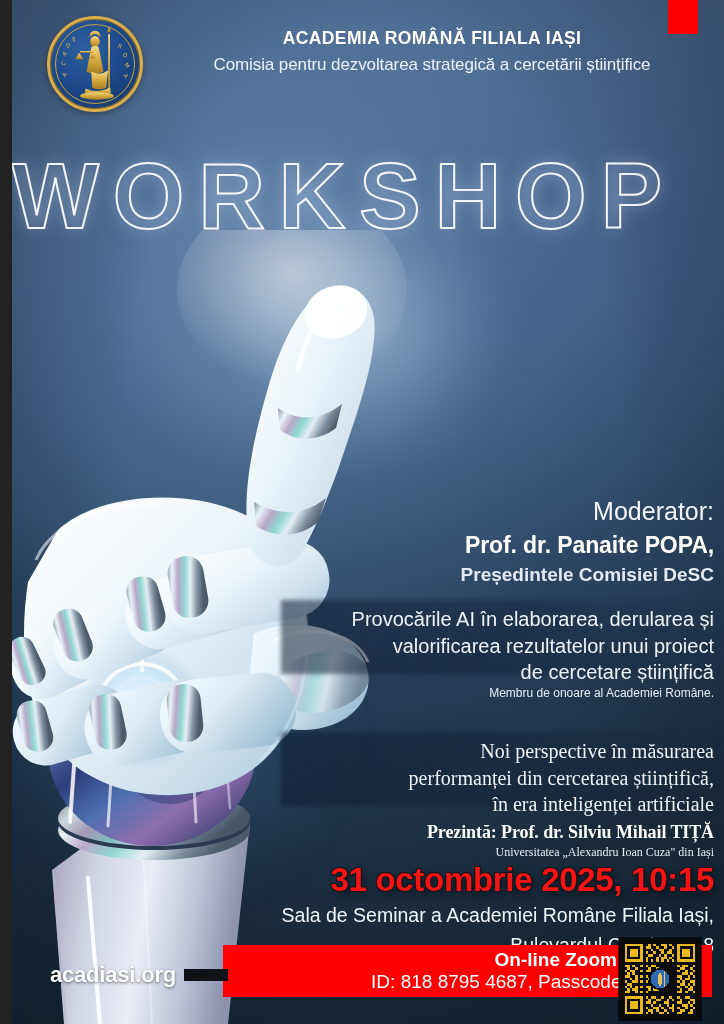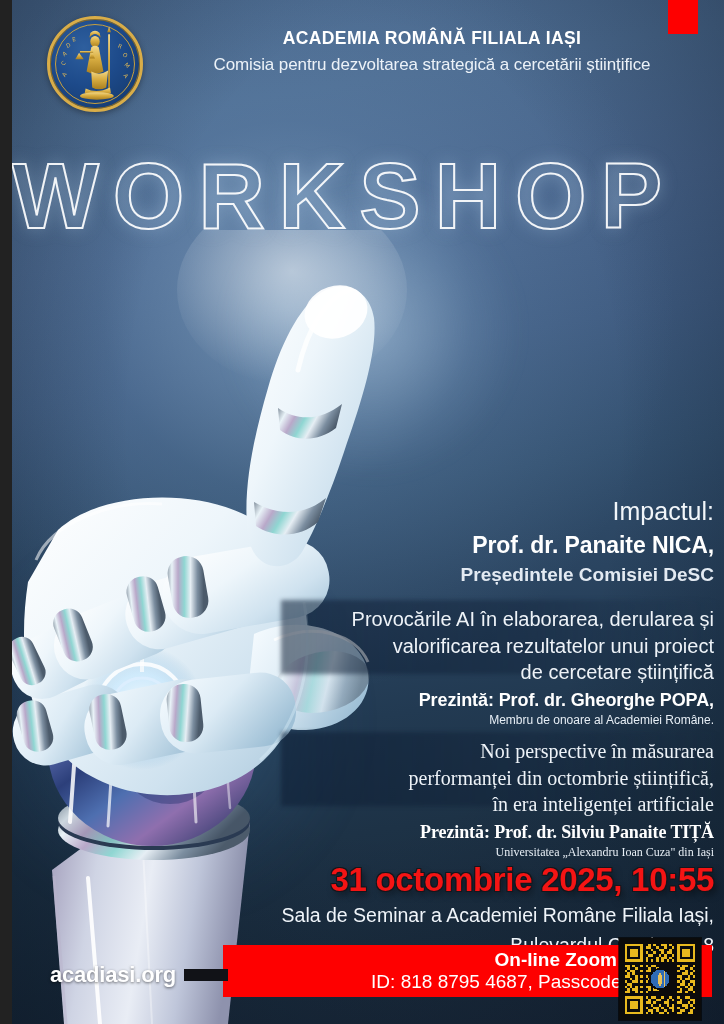--- a/index.html
+++ b/index.html
@@ -285,43 +285,42 @@
     <div class="hdr-text">
       <div class="hdr-title">ACADEMIA ROMÂNĂ FILIALA IAȘI</div>
       <div class="hdr-sub">Comisia pentru dezvoltarea strategică a cercetării științifice</div>
     </div>
   </div>
 
   <div class="workshop">WORKSHOP</div>
 
 
   <div class="moderator">
-    <div class="mod-label">Impactul:</div>
-    <div class="mod-name">Prof. dr. Panaite NICA,</div>
+    <div class="mod-label">Moderator:</div>
+    <div class="mod-name">Prof. dr. Panaite POPA,</div>
     <div class="mod-role">Președintele Comisiei DeSC</div>
   </div>
 
   <div class="talk talk-1">
     <div class="talk-t">Provocările AI în elaborarea, derularea și</div>
     <div class="talk-t">valorificarea rezultatelor unui proiect</div>
     <div class="talk-t">de cercetare științifică</div>
-    <div class="talk-p">Prezintă: Prof. dr. Gheorghe POPA,</div>
     <div class="talk-a">Membru de onoare al Academiei Române.</div>
   </div>
 
   <div class="talk talk-2">
     <div class="talk-t">Noi perspective în măsurarea</div>
-    <div class="talk-t">performanței din octombrie științifică,</div>
+    <div class="talk-t">performanței din cercetarea științifică,</div>
     <div class="talk-t">în era inteligenței artificiale</div>
-    <div class="talk-p">Prezintă: Prof. dr. Silviu Panaite TIȚĂ</div>
+    <div class="talk-p">Prezintă: Prof. dr. Silviu Mihail TIȚĂ</div>
     <div class="talk-a">Universitatea „Alexandru Ioan Cuza" din Iași</div>
   </div>
 
   <div class="datewrap">
-    <div class="date">31 octombrie 2025, 10:55</div>
+    <div class="date">31 octombrie 2025, 10:15</div>
     <div class="venue">Sala de Seminar a Academiei Române Filiala Iași,</div>
     <div class="venue">Bulevardul Carol I, nr. 8</div>
   </div>
 
   <div class="zoombar">
     <div class="z1">On-line Zoom Meeting</div>
     <div class="z2">ID: 818 8795 4687, Passcode: 311025</div>
   </div>
 
   <div class="site">acadiasi.org</div>

